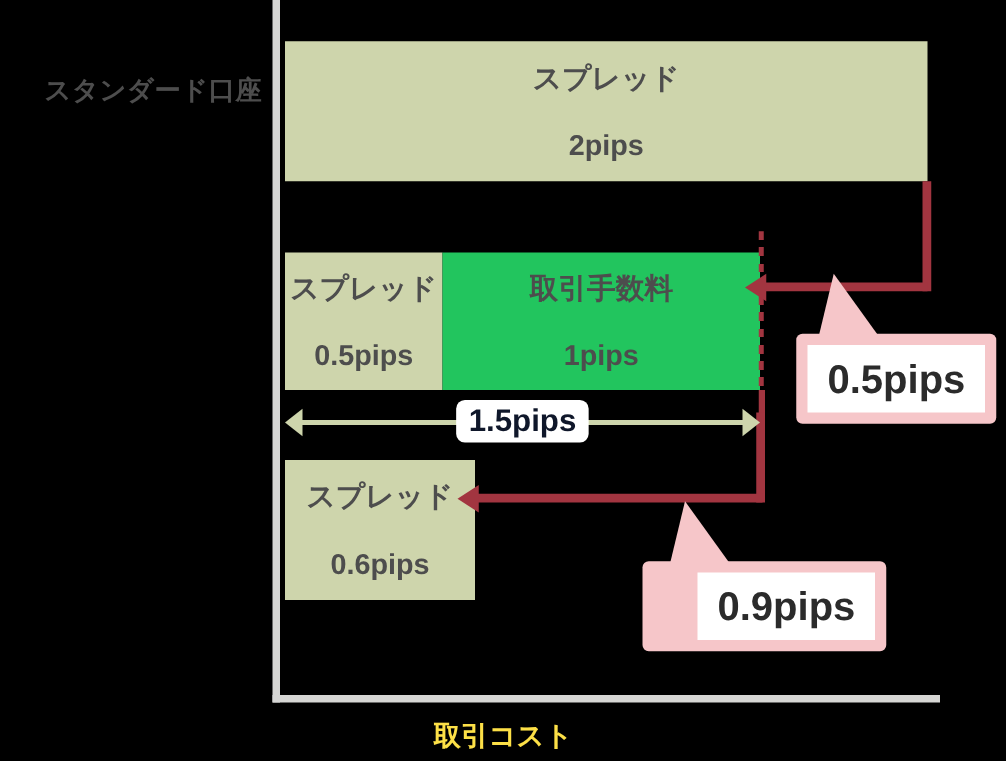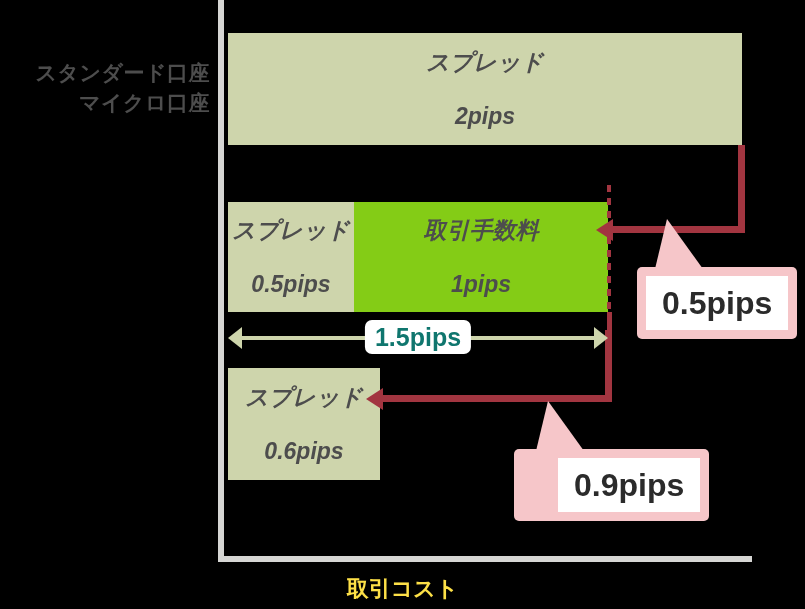--- a/index.html
+++ b/index.html
@@ -43,24 +43,23 @@
   .bar {
     position: absolute;
     display: flex;
     flex-direction: column;
     align-items: center;
     justify-content: center;
     color: #4d4d4d;
     font-weight: bold;
     font-size: 23px;
     line-height: 30px;
-    font-style: italic;
   }
   .bar.green { background: #ced5ac; }
-  .bar.gray  { background: #84cc16; }
+  .bar.gray  { background: #22c55e; }
 
   .bar-std     { left: 228px; top: 33px;  width: 514px; height: 112px; }
   .bar-zero-sp { left: 228px; top: 202px; width: 126px; height: 110px; }
   .bar-zero-cm { left: 354px; top: 202px; width: 254px; height: 110px; }
   .bar-kiwami  { left: 228px; top: 368px; width: 152px; height: 112px; }
 
   .bar .ttl { display: block; }
   .bar .val { display: block; margin-top: 24px; }
 
   
@@ -111,21 +110,21 @@
     position: absolute; top: 0; width: 0; height: 0;
     border-top: 11px solid transparent;
     border-bottom: 11px solid transparent;
   }
   .dbl-arrow .ah-l { left: 0;    border-right: 14px solid #ced5ac; }
   .dbl-arrow .ah-r { right: 0;   border-left: 14px solid #ced5ac; }
   .dbl-arrow .cap {
     position: absolute; left: 50%; top: -7px; transform: translateX(-50%);
     background: #fff; border-radius: 7px;
     padding: 2px 10px;
-    color: #0f766e; font-weight: bold; font-size: 25px; line-height: 30px;
+    color: #0f172a; font-weight: bold; font-size: 25px; line-height: 30px;
     white-space: nowrap;
   }
 
   
   .callout {
     position: absolute;
     background: #f6c6c9;
     border-radius: 5px;
     padding: 9px;
     box-shadow: 4px 5px 0 rgba(0,0,0,.55);
@@ -170,21 +169,20 @@
 </head>
 <body>
 
 <div id="root">
 
   <div class="axis-y"></div>
   <div class="axis-x"></div>
 
   <div class="row-label std">
     <div>スタンダード口座</div>
-    <div>マイクロ口座</div>
   </div>
 
   <div class="bar green bar-std">
     <span class="ttl">スプレッド</span>
     <span class="val">2pips</span>
   </div>
 
   <div class="bar green bar-zero-sp">
     <span class="ttl">スプレッド</span>
     <span class="val">0.5pips</span>

